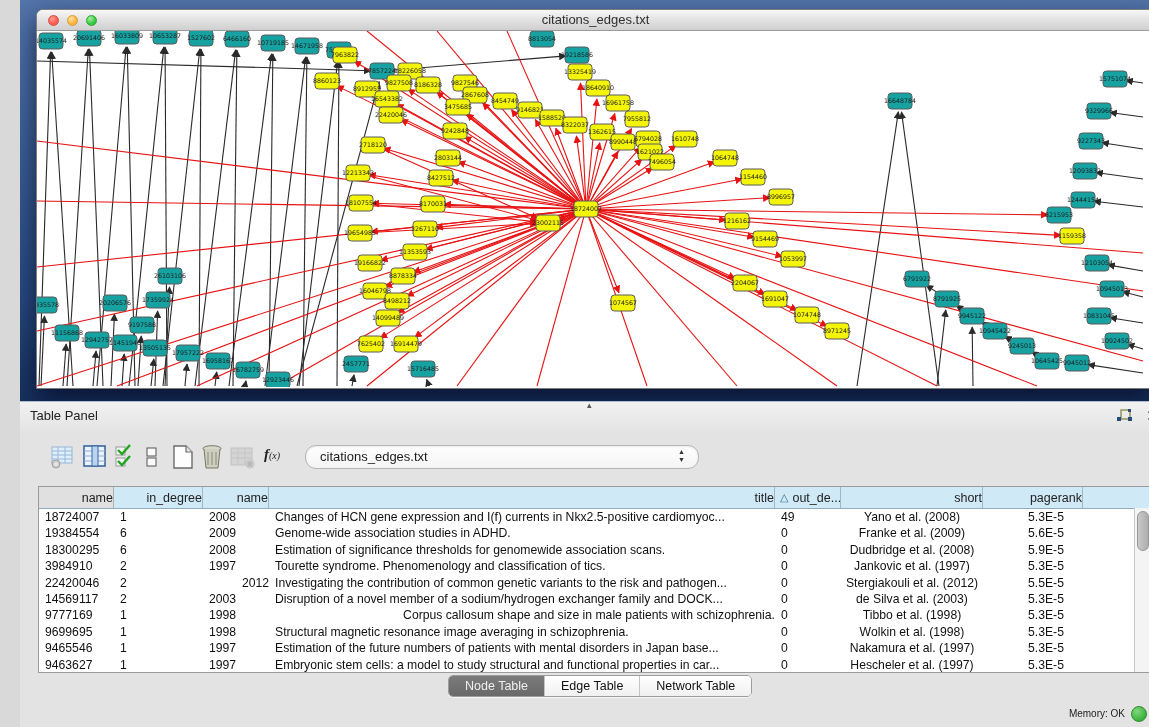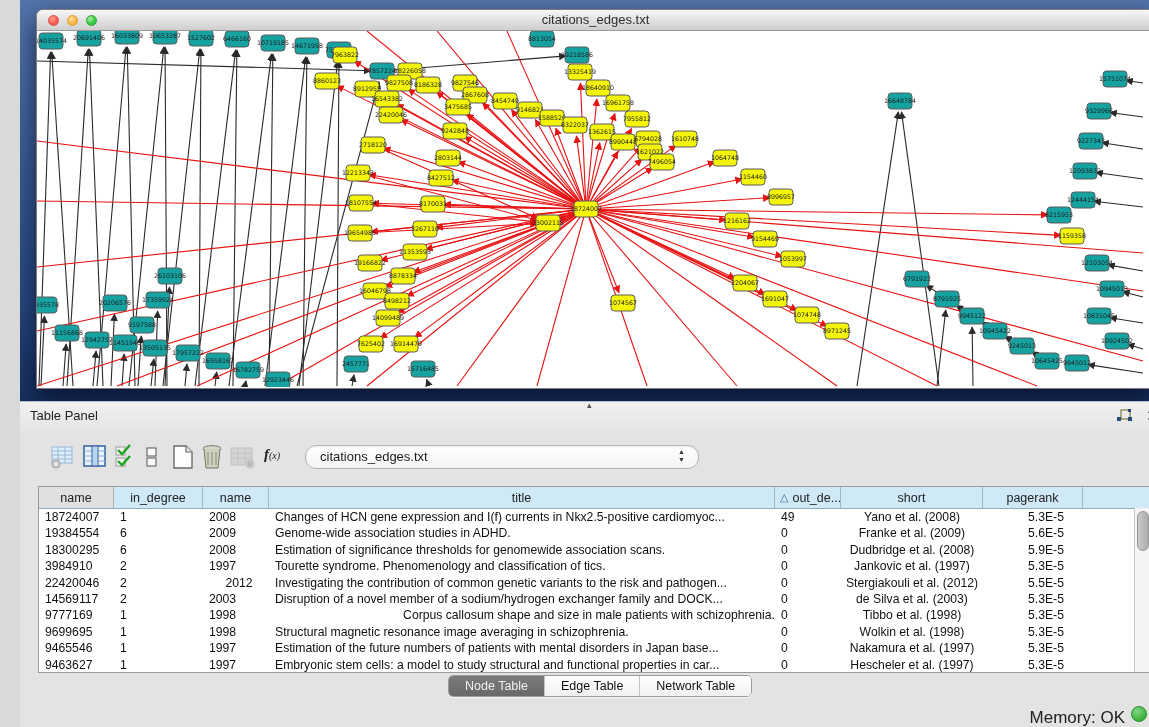--- a/index.html
+++ b/index.html
@@ -45,41 +45,41 @@
     background:linear-gradient(180deg,#ffffff,#f4f4f4);
     border:1px solid #b5b5b5;border-radius:11px;box-shadow:inset 0 1px 2px rgba(0,0,0,.08);}
   .combo-text{position:absolute;left:14px;top:3px;font-size:13px;color:#1c1c1c;}
   .combo-arrows{position:absolute;right:13px;top:2px;font-size:7px;color:#333;line-height:8px;text-align:center;}
 
   
   .tablebox{position:absolute;left:18px;top:54px;width:1113px;height:187px;
     background:#fff;border:1px solid #9a9a9a;box-sizing:border-box;overflow:hidden;}
   .thead{display:flex;height:21px;background:#cfe9f7;border-bottom:1px solid #92aebc;}
   .th{box-sizing:border-box;border-right:1px solid #9fb8c6;font-size:12.5px;color:#222;
-      display:flex;align-items:center;justify-content:center;overflow:hidden;white-space:nowrap;}
+      display:flex;align-items:center;justify-content:flex-end;overflow:hidden;white-space:nowrap;}
   .th.gray{background:#e0e0e0;border-right:1px solid #b0b0b0;}
   .th.sorted{justify-content:flex-start;padding-left:5px;}
   .sortglyph{color:#3a6b8a;margin-right:4px;font-size:11px;}
   .trow{display:flex;height:16.4px;font-size:12.2px;color:#101010;}
   .td{box-sizing:border-box;overflow:hidden;white-space:nowrap;padding-top:1px;}
   .scrollbar{position:absolute;right:0;top:21px;bottom:0;width:15px;background:#f4f4f4;border-left:1px solid #c9c9c9;}
   .thumb{position:absolute;left:2px;top:3px;width:10px;height:38px;background:linear-gradient(90deg,#c9c9c9,#adadad);
     border:1px solid #979797;border-radius:6px;}
 
   
   .tabs{position:absolute;left:428px;top:243px;height:20px;display:flex;
     border:1px solid #9b9b9b;border-radius:5px;overflow:hidden;background:#fdfdfd;
     box-shadow:0 1px 1px rgba(255,255,255,.7);}
   .seg{padding:0 16px;font-size:12.5px;line-height:20px;color:#111;border-right:1px solid #c4c4c4;background:linear-gradient(180deg,#ffffff,#f0f0f0);}
   .seg:last-child{border-right:none;}
   .seg.active{background:linear-gradient(180deg,#7b7b7b,#696969);color:#efefef;}
 
   
   .statusbar{position:absolute;left:0;top:268px;width:1149px;height:27px;}
-  .memtext{position:absolute;right:44px;top:8px;font-size:17px;color:#222;}
+  .memtext{position:absolute;right:44px;top:8px;font-size:10px;color:#222;}
   .memdot{position:absolute;right:22px;top:6px;width:14px;height:14px;border-radius:50%;
     background:radial-gradient(circle at 35% 30%,#7fd87f,#3cb23c 70%);border:1px solid #2f8c2f;}
 </style>
 </head>
 <body>
 
 <div id="app">
 
   <div class="desktop">
 
@@ -774,21 +774,21 @@
             <div class="td" style="width: 89px; text-align: left; padding-left: 6px;">2</div>
             <div class="td" style="width: 66px; text-align: left; padding-left: 6px;">1997</div>
             <div class="td" style="width: 506px; text-align: left; padding-left: 6px;">Tourette syndrome. Phenomenology and classification of tics.</div>
             <div class="td" style="width: 66px; text-align: left; padding-left: 6px;">0</div>
             <div class="td" style="width: 142px; text-align: center; padding-left: 0px;">Jankovic et al. (1997)</div>
             <div class="td" style="width: 100px; text-align: left; padding-left: 45px;">5.3E-5</div>
           </div>
           <div class="trow">
             <div class="td" style="width: 75px; text-align: left; padding-left: 6px;">22420046</div>
             <div class="td" style="width: 89px; text-align: left; padding-left: 6px;">2</div>
-            <div class="td" style="width: 66px; text-align: center; padding-left: 6px;">2012</div>
+            <div class="td" style="width: 66px; text-align: right; padding-left: 6px;">2012</div>
             <div class="td" style="width: 506px; text-align: left; padding-left: 6px;">Investigating the contribution of common genetic variants to the risk and pathogen...</div>
             <div class="td" style="width: 66px; text-align: left; padding-left: 6px;">0</div>
             <div class="td" style="width: 142px; text-align: center; padding-left: 0px;">Stergiakouli et al. (2012)</div>
             <div class="td" style="width: 100px; text-align: left; padding-left: 45px;">5.5E-5</div>
           </div>
           <div class="trow">
             <div class="td" style="width: 75px; text-align: left; padding-left: 6px;">14569117</div>
             <div class="td" style="width: 89px; text-align: left; padding-left: 6px;">2</div>
             <div class="td" style="width: 66px; text-align: left; padding-left: 6px;">2003</div>
             <div class="td" style="width: 506px; text-align: left; padding-left: 6px;">Disruption of a novel member of a sodium/hydrogen exchanger family and DOCK...</div>

